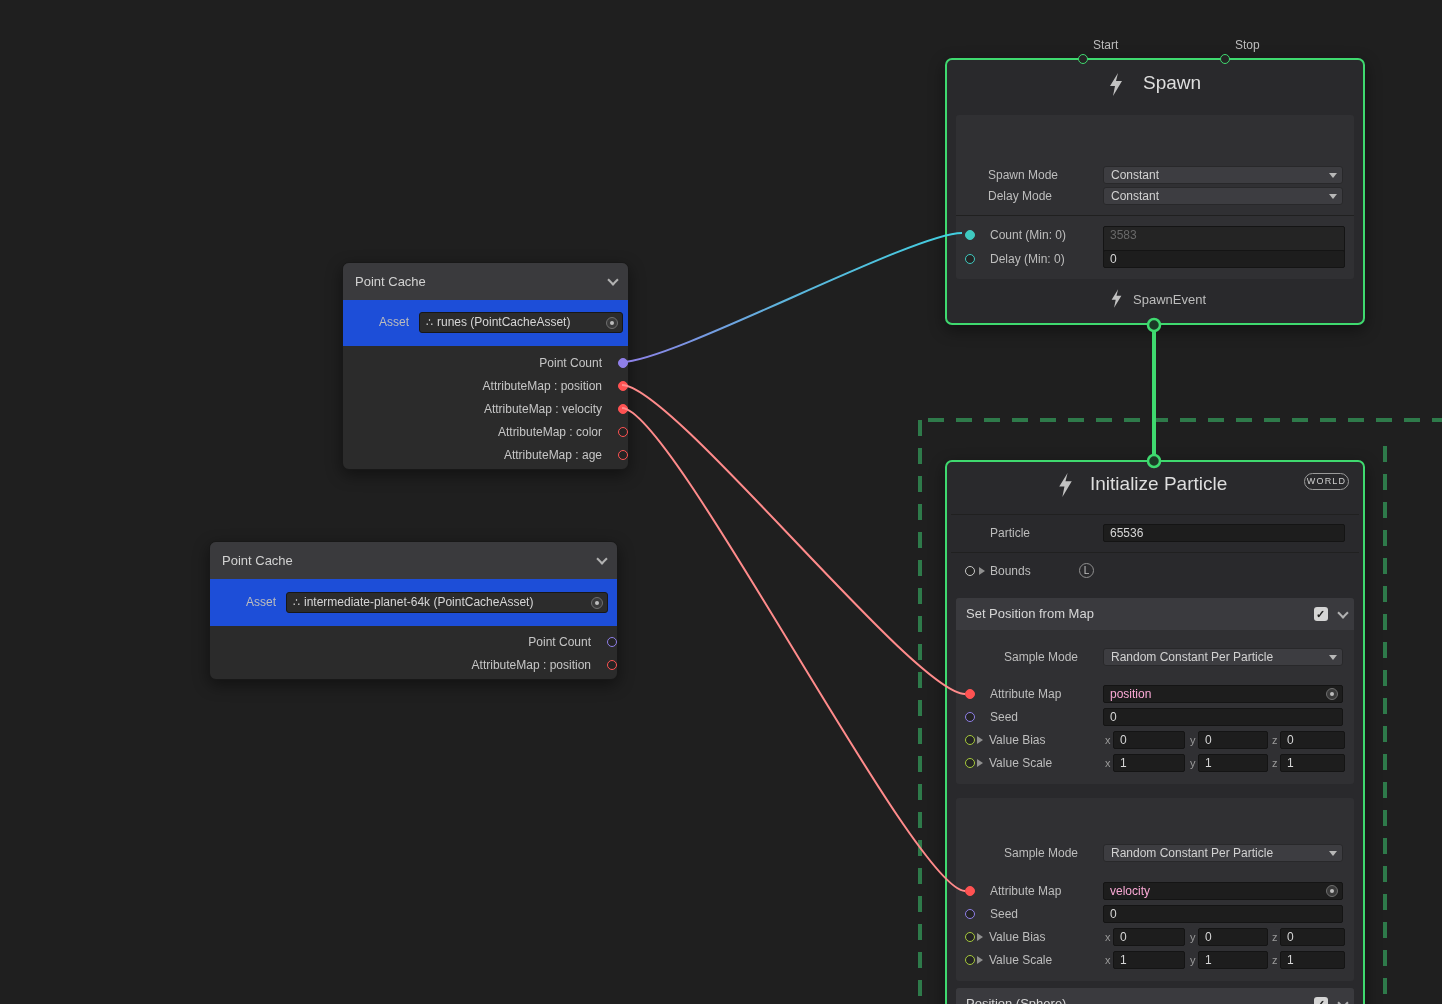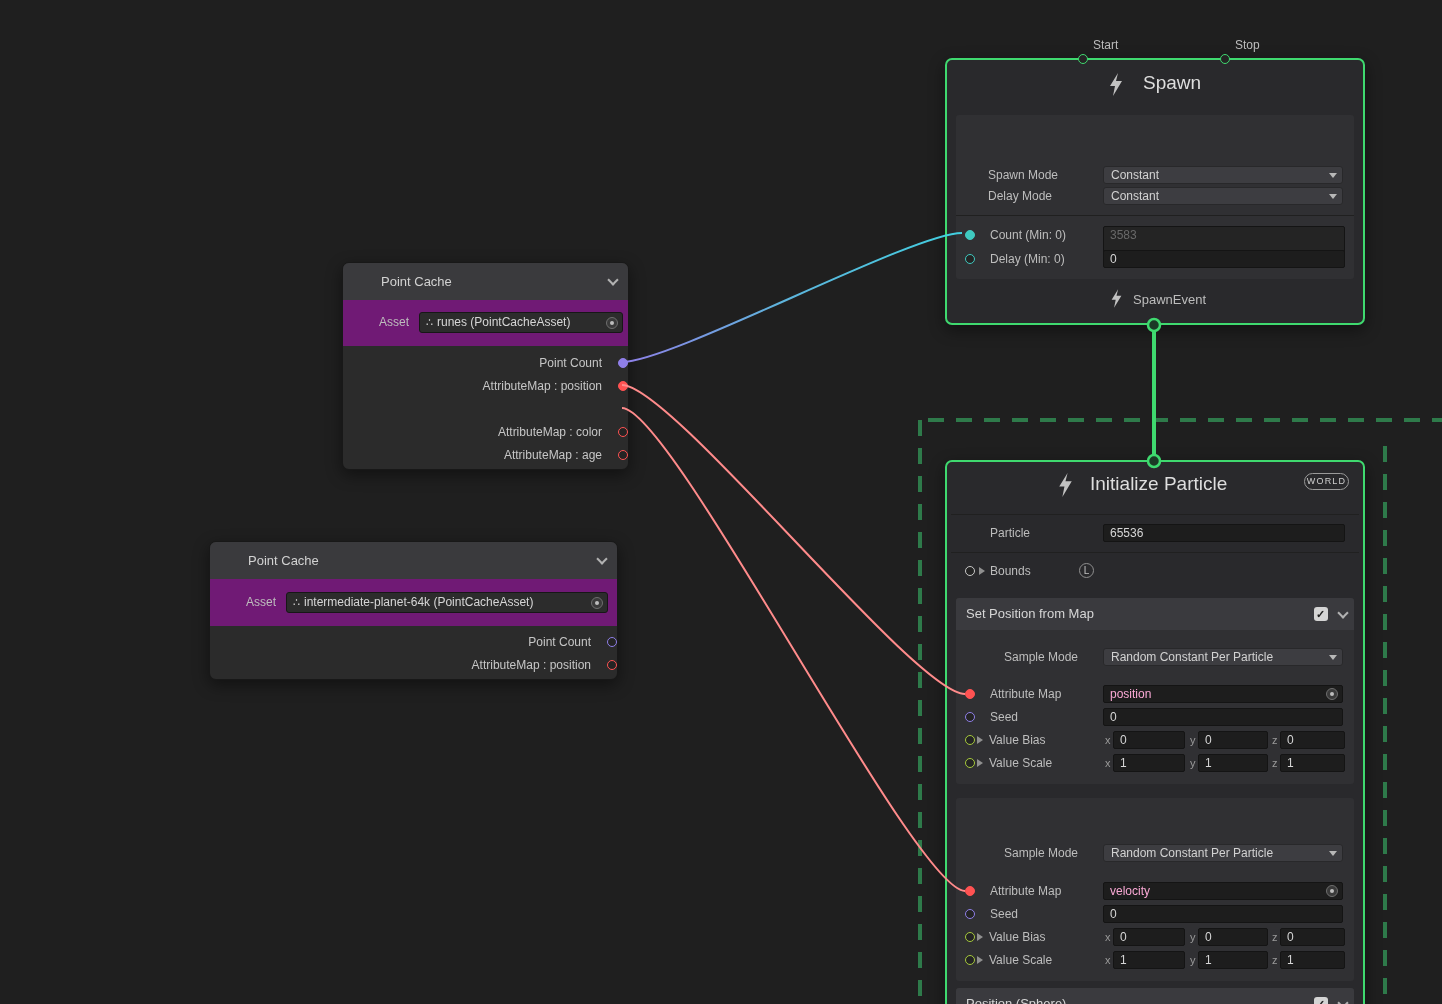--- a/index.html
+++ b/index.html
@@ -3,23 +3,23 @@
 <meta charset="utf-8">
 <style>
   * { margin:0; padding:0; box-sizing:border-box; }
   html,body { width:1442px; height:1004px; background:#1f1f1f; overflow:hidden;
               font-family:"Liberation Sans", sans-serif; position:relative; }
   .abs { position:absolute; }
   .node { position:absolute; border-radius:7px; box-shadow:0 5px 16px rgba(0,0,0,.45); z-index:2; }
   .green { background:#29292c; border:2px solid #3fd96f; }
   .pcnode { background:#2b2b2b; border:1px solid #181818; }
   .pc-header { position:absolute; left:0; right:0; top:0; height:37px; background:#3a3a3d;
-               border-radius:6px 6px 0 0; color:#d2d2d2; font-size:13px; line-height:37px;padding-left:26px; }
+               border-radius:6px 6px 0 0; color:#d2d2d2; font-size:13px; line-height:37px; }
   .pc-header .t { padding-left:12px; }
-  .asset-row { position:absolute; left:0; right:0; background:#701a75; }
+  .asset-row { position:absolute; left:0; right:0; background:#1d4ed8; }
   .lbl { color:#bdbdbd; font-size:12px; line-height:18px; white-space:nowrap; position:absolute; }
   .title { color:#dedede; position:absolute; white-space:nowrap; }
   .out-row { position:absolute; left:0; right:0; height:23px; }
   .out-lbl { position:absolute; left:0; right:26px; text-align:right; color:#c6c6c6; font-size:12px; line-height:23px; }
   .field { position:absolute; background:#1d1d1d; border:1px solid #141414; border-radius:2px;
            color:#d6d6d6; font-size:12px; line-height:16px; padding:0 6px; overflow:hidden; white-space:nowrap; }
   .field.disabled { background:#242424; color:#696969; }
   .field .faint { color:#f9a8d4; }
   .objfield { position:absolute; background:#2c2c2c; border:1px solid #171717; border-radius:3px;
               color:#d6d6d6; font-size:12px; line-height:18px; padding:0 20px 0 6px; white-space:nowrap; overflow:hidden; }
@@ -117,20 +117,24 @@
     </div>
   </div>
   <div class="out-row" style="top:89px;">
     <div class="out-lbl">Point Count</div>
     <span class="port p-pur-f" style="left:275px;top:6px;"></span>
   </div>
   <div class="out-row" style="top:112px;">
     <div class="out-lbl">AttributeMap : position</div>
     <span class="port p-red-f" style="left:275px;top:6px;"></span>
   </div>
+  <div class="out-row" style="top:135px;">
+    <div class="out-lbl">AttributeMap : velocity</div>
+    <span class="port p-red-f" style="left:275px;top:6px;"></span>
+  </div>
   <div class="out-row" style="top:158px;">
     <div class="out-lbl">AttributeMap : color</div>
     <span class="port p-red-h" style="left:275px;top:6px;"></span>
   </div>
   <div class="out-row" style="top:181px;">
     <div class="out-lbl">AttributeMap : age</div>
     <span class="port p-red-h" style="left:275px;top:6px;"></span>
   </div>
 </div>
 

